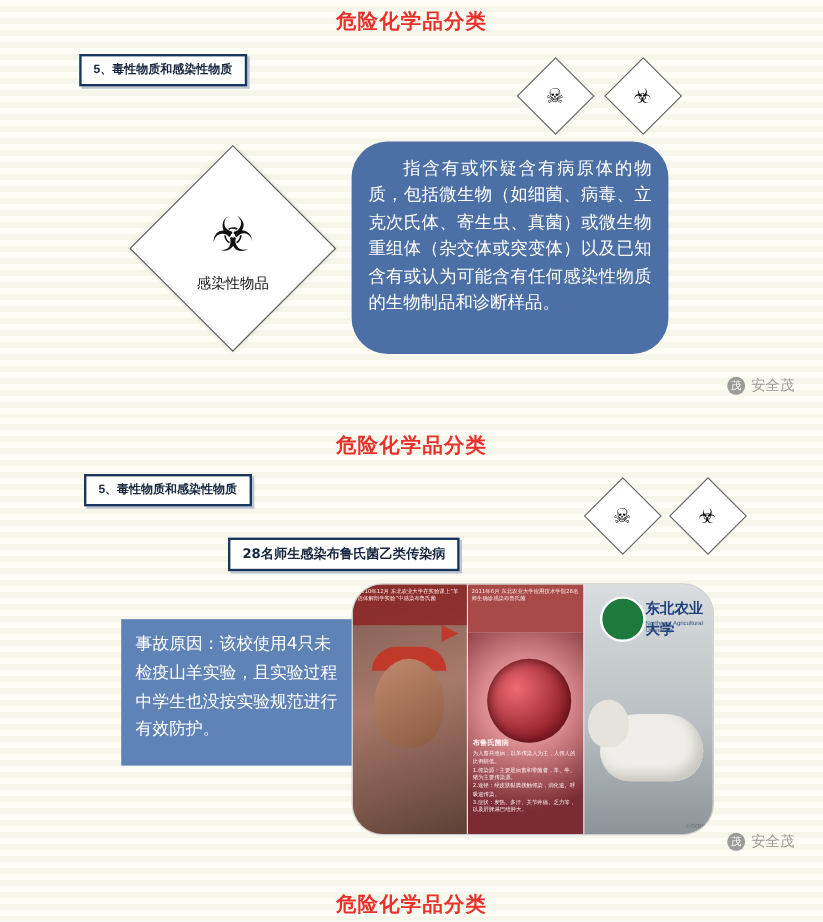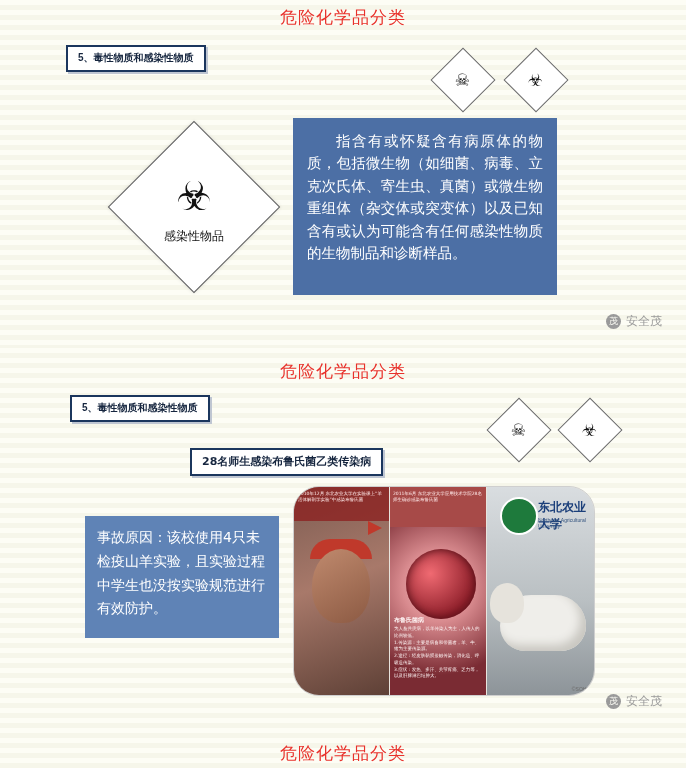--- a/index.html
+++ b/index.html
@@ -34,21 +34,21 @@
       );
     overflow: hidden;
   }
   .slide-1 { height: 348px; }
   .slide-2 { height: 380px; }
   .slide-3 { height: 40px; }
 
   .slide-title {
     text-align: center;
     color: #e8312b;
-    font-weight: normal;
+    font-weight: bold;
     font-size: 17px;
     letter-spacing: 1px;
     padding-top: 6px;
     font-family: "DejaVu Sans", "Liberation Sans", sans-serif;
   }
 
   
   .header-box {
     position: absolute;
     border: 2px solid #1b365d;
@@ -129,20 +129,21 @@
 
   .blue-panel-2 {
     position: absolute;
     background: #5f83b6;
     color: #ffffff;
     font-size: 14px;
     line-height: 1.7;
     padding: 10px 12px;
     box-sizing: border-box;
     font-family: "DejaVu Sans", "Liberation Sans", sans-serif;
+    margin-left: 16px;
   }
 
   
   .watermark {
     position: absolute;
     display: flex;
     align-items: center;
     gap: 5px;
     color: #9a9a9a;
     font-size: 12px;
@@ -327,21 +328,21 @@
       <span class="glyph">☣</span>
     </div>
 
     <div class="big-label" style="left:133px; top:146px;">
       <div class="big-label-inner">
         <span class="glyph">☣</span>
         <span class="cap">感染性物品</span>
       </div>
     </div>
 
-    <div class="blue-panel indent" style="left:293px; top:118px; width:264px; height:177px;">指含有或怀疑含有病原体的物质，包括微生物（如细菌、病毒、立克次氏体、寄生虫、真菌）或微生物重组体（杂交体或突变体）以及已知含有或认为可能含有任何感染性物质的生物制品和诊断样品。</div>
+    <div class="blue-panel indent" style="left:293px; top:118px; width:264px; height:177px;border-radius:30px;">指含有或怀疑含有病原体的物质，包括微生物（如细菌、病毒、立克次氏体、寄生虫、真菌）或微生物重组体（杂交体或突变体）以及已知含有或认为可能含有任何感染性物质的生物制品和诊断样品。</div>
 
     <div class="watermark" style="right:24px; top:313px;">
       <span class="wm-circle">茂</span>
       <span>安全茂</span>
     </div>
   </section>
 
   <section class="slide slide-2">
 
     <div class="slide-title" style="padding-top:12px;">危险化学品分类</div>

